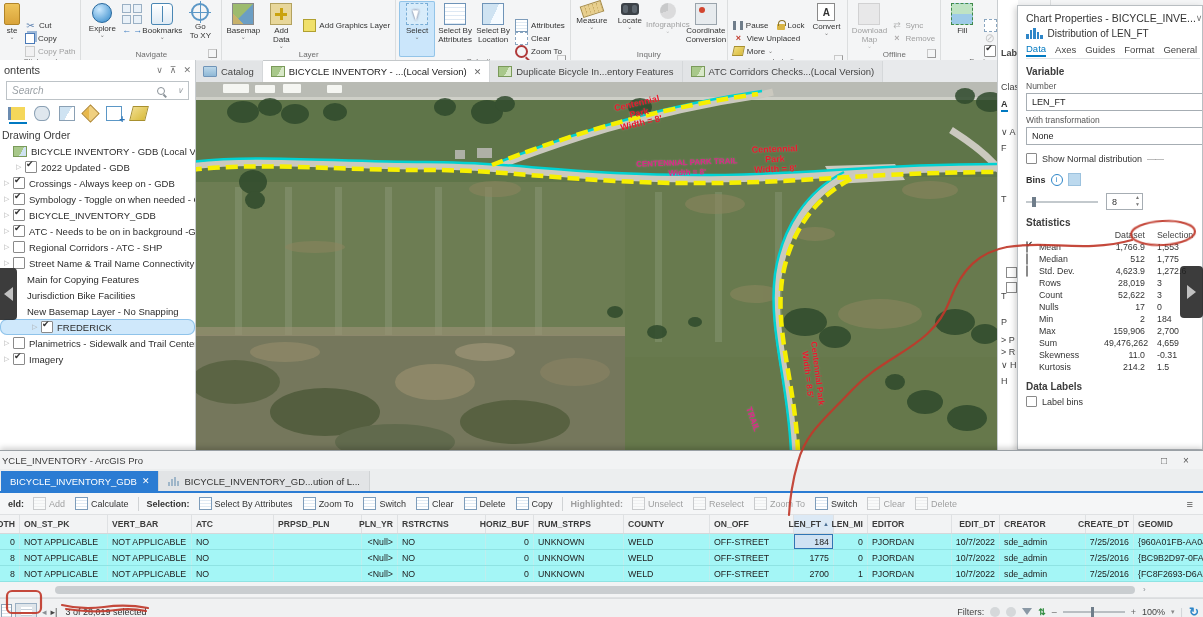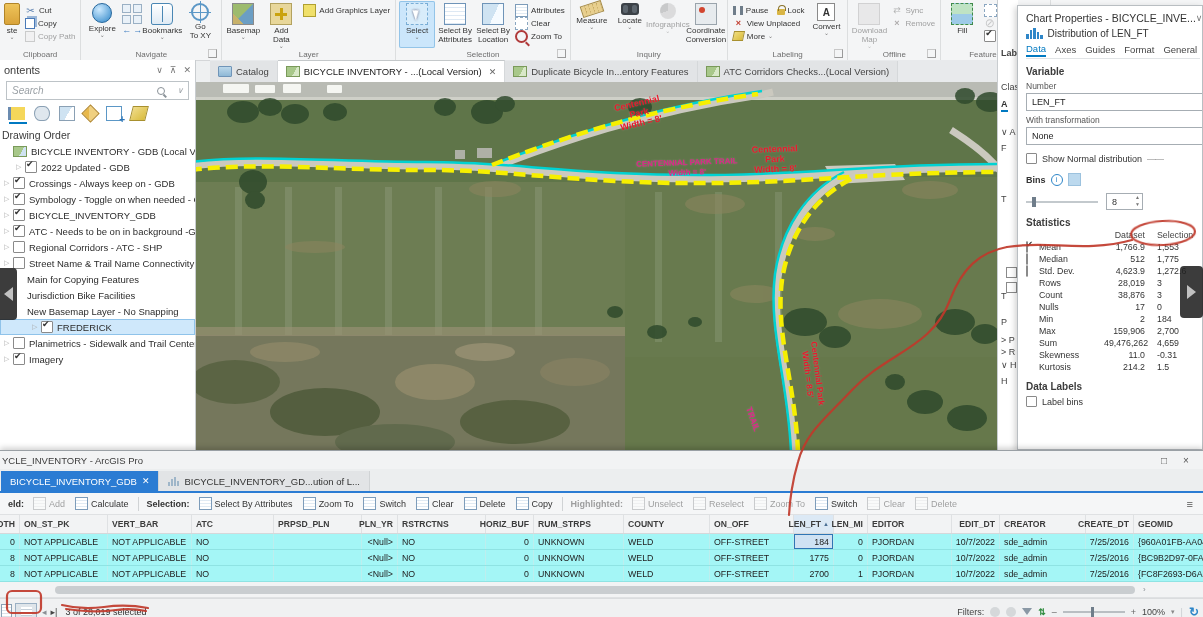--- a/index.html
+++ b/index.html
@@ -8,21 +8,21 @@
   .abs{position:absolute;}
   
   #ribbon{left:0;top:0;width:1203px;height:60px;background:#f4f5f6;border-bottom:1px solid #d4d6d8;display:flex;align-items:stretch;}
   .rgroup{display:flex;flex-direction:column;border-right:1px solid #dcdedf;padding:1px 3px 0;}
   .rcols{flex:1;display:flex;align-items:stretch;gap:2px;}
   .rfoot{height:12px;display:flex;align-items:center;justify-content:center;font-size:8px;color:#6d6d6d;position:relative;padding:0 6px;}
   .launcher{position:absolute;right:1px;bottom:2px;width:7px;height:7px;border:1px solid #9a9a9a;border-top-color:#c8c8c8;border-left-color:#c8c8c8;}
   .rbig{width:36px;display:flex;flex-direction:column;align-items:center;padding-top:2px;border-radius:2px;cursor:default;}
   .rbig.sel{background:#cbe6fb;box-shadow:inset 0 0 0 1px #93c4e8;}
   .rbig .blabel{font-size:8px;line-height:9px;text-align:center;color:#333;white-space:pre-line;}
-  .rstack{display:flex;flex-direction:column;gap:1px;padding-top:3px;}
+  .rstack{display:flex;flex-direction:column;gap:1px;padding-top:18px;}
   .rrow{display:flex;gap:4px;}
   .rsm{display:flex;align-items:center;gap:3px;height:12px;font-size:8px;color:#333;padding:0 2px;white-space:nowrap;}
   .dis{opacity:.45;filter:grayscale(.9);}
   .caret{font-size:6px;color:#777;line-height:5px;}
   .ric{width:20px;height:20px;margin-bottom:1px;position:relative;display:flex;align-items:center;justify-content:center;font-size:13px;color:#4d6f99;}
   .mic{width:11px;height:11px;position:relative;display:flex;align-items:center;justify-content:center;font-size:9px;color:#4d6f99;flex:none;}
   
   .i-paste{background:linear-gradient(#eec45a,#d9a33a);border:1px solid #b08428;border-radius:2px;width:14px;}
   .i-explore{border-radius:50%;background:radial-gradient(circle at 35% 30%,#cdeaff,#2e86c8);border:1px solid #27679c;width:18px;height:18px;}
   .i-bookmarks{background:linear-gradient(#ffffff,#dfeaf4);border:1px solid #4a87b4;border-radius:2px 4px 4px 2px;}
@@ -93,21 +93,21 @@
   .ct5::after{content:"+";position:absolute;right:-4px;bottom:-5px;color:#2e76b8;font-size:10px;font-weight:bold;}
   .ct6{background:linear-gradient(135deg,#f0dc8a,#d9bc3e);border:1px solid #a8902e;transform:skewX(-14deg);}
   .c-sect{padding:4px 0 2px 2px;font-size:10.5px;color:#3c3c3c;}
   .litem{display:flex;align-items:center;height:16px;padding-left:4px;white-space:nowrap;font-size:9.5px;color:#2c2c2c;}
   .litem .exp{width:9px;color:#a9a9a9;font-size:7px;flex:none;}
   .litem.selrow{background:#cfe8fb;box-shadow:inset 0 0 0 1px #8fc3ea;}
   .cb{width:10px;height:10px;border:1px solid #8a8a8a;background:#fff;position:relative;flex:none;margin-right:4px;border-radius:1px;}
   .cb.on::after{content:"✔";position:absolute;left:0px;top:-3px;font-size:9px;color:#333;}
   .mapic{width:12px;height:9px;background:linear-gradient(120deg,#a8c88a 60%,#cfe3f2 60%);border:1px solid #7a9a5a;margin-right:4px;flex:none;}
   
-  #maptabs{left:195px;top:60px;width:802px;height:22px;background:#e8eaec;border-bottom:1px solid #cfd2d4;display:flex;align-items:flex-end;margin-left:15px;}
+  #maptabs{left:195px;top:60px;width:802px;height:22px;background:#e8eaec;border-bottom:1px solid #cfd2d4;display:flex;align-items:flex-end;}
   .mtab{display:flex;align-items:center;gap:4px;height:21px;padding:0 8px;font-size:9.5px;color:#444;border-right:1px solid #d5d8da;background:#e2e4e6;}
   .mtab.active{background:#fff;border-top:1px solid #c4c8ca;color:#222;}
   .mtab .x{color:#666;font-size:9px;margin-left:3px;}
   #map{left:195px;top:82px;width:802px;height:368px;background:#66784b;overflow:hidden;}
   .maplbl{position:absolute;font-weight:bold;text-align:center;white-space:pre-line;line-height:10px;text-shadow:0 0 2px rgba(255,255,255,.25);}
   
   #sliver{left:997px;top:0;width:20px;height:450px;background:#fff;border-left:1px solid #c9cdd0;overflow:hidden;}
   .frag{position:absolute;left:3px;font-size:9px;color:#444;white-space:nowrap;}
   .frag.sym{color:#333;font-weight:bold;border-bottom:2px solid #0079c1;padding-bottom:1px;}
   .fragcb{position:absolute;left:8px;width:9px;height:9px;border:1px solid #8a8a8a;background:#fff;}
@@ -524,21 +524,21 @@
           <span>Main for Copying Features</span>
         </div>
         <div class="litem" style="padding-left: 18px;">
           <span class="exp"></span>
           <span>Jurisdiction Bike Facilities</span>
         </div>
         <div class="litem" style="padding-left: 18px;">
           <span class="exp"></span>
           <span>New Basemap Layer - No Snapping</span>
         </div>
-        <div class="litem selrow" style="padding-left: 32px;">
+        <div class="litem selrow" style="padding-left: 32px; border-radius: 7px;">
           <span class="exp">▷</span>
           <span class="cb on"></span>
           <span>FREDERICK</span>
         </div>
         <div class="litem" style="padding-left: 4px;">
           <span class="exp">▷</span>
           <span class="cb"></span>
           <span>Planimetrics - Sidewalk and Trail Centerlines</span>
         </div>
         <div class="litem" style="padding-left: 4px;">
@@ -775,21 +775,21 @@
         <span class="ds">4,623.9</span>
         <span class="sel">1,272.6</span>
         <span></span>
         <span>Rows</span>
         <span></span>
         <span class="ds">28,019</span>
         <span class="sel">3</span>
         <span></span>
         <span>Count</span>
         <span></span>
-        <span class="ds">38,876</span>
+        <span class="ds">52,622</span>
         <span class="sel">3</span>
         <span></span>
         <span>Nulls</span>
         <span></span>
         <span class="ds">17</span>
         <span class="sel">0</span>
         <span></span>
         <span>Min</span>
         <span></span>
         <span class="ds">2</span>

